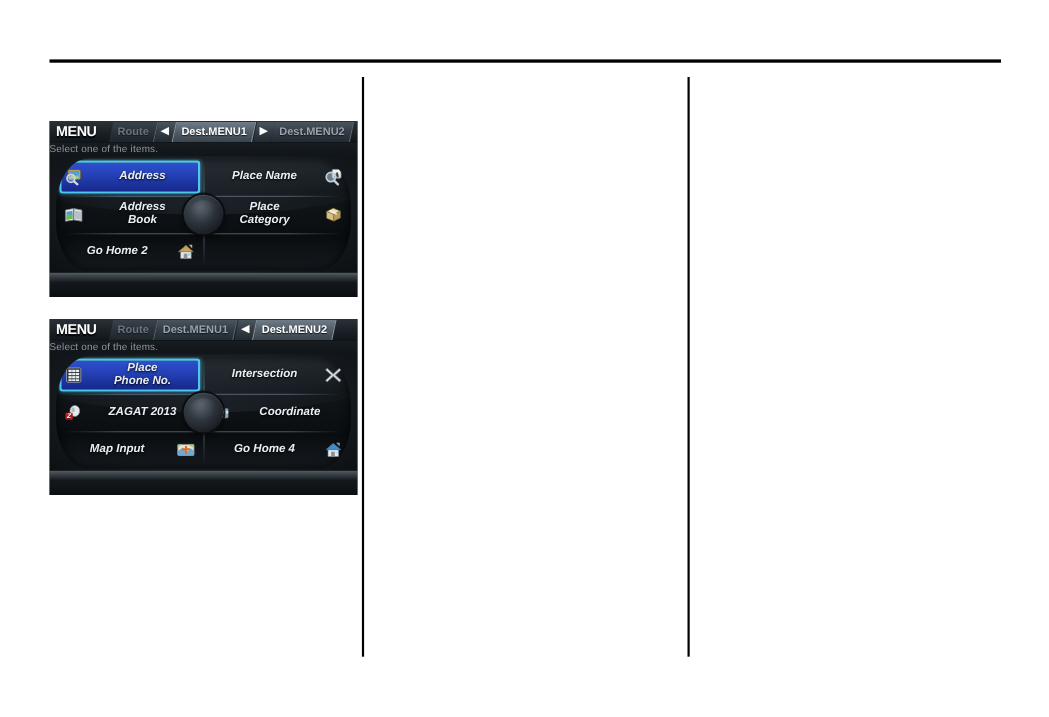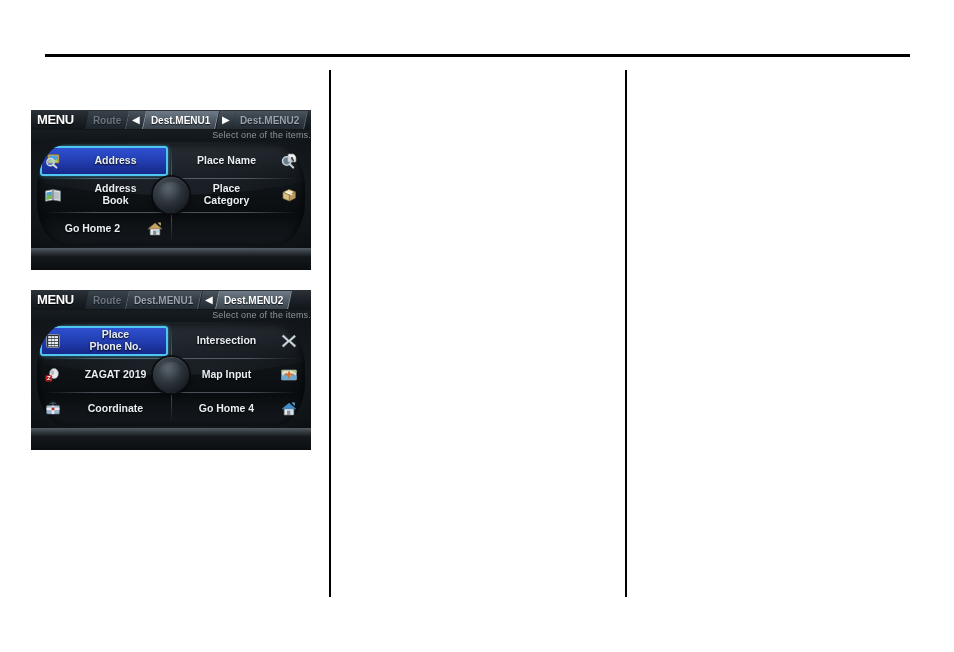--- a/index.html
+++ b/index.html
@@ -30,21 +30,21 @@
     width: 2px;
     height: 527px;
     background: #000;
   }
   .col-divider.d1 { left: 329px; }
   .col-divider.d2 { left: 625px; }
 
   
   .nav-screen {
     position: absolute;
-    left: 31px;
+    left: 45px;
     width: 280px;
     height: 160px;
     background: #131313;
     overflow: hidden;
   }
   .nav-screen.screen-one { top: 110px; }
   .nav-screen.screen-two { top: 290px; height: 160px; }
 
   
   .nav-header {
@@ -107,21 +107,21 @@
     font-size: 10px;
     color: #ffffff;
     line-height: 1;
   }
 
   .subtitle {
     position: absolute;
     left: 0; top: 20px;
     width: 100%;
     height: 12px;
-    text-align: right;
+    text-align: left;
     font-size: 9px;
     color: #8d949b;
     background: linear-gradient(180deg,#171c21 0%,#101519 100%);
     letter-spacing: 0.2px;
   }
 
   
   .nav-body {
     position: absolute;
     left: 0; top: 32px;
@@ -146,20 +146,21 @@
     background: radial-gradient(ellipse at 50% 100%, rgba(120,140,160,.13) 0%, rgba(120,140,160,0) 62%);
     pointer-events: none;
   }
 
   .grid {
     position: absolute;
     left: 0; top: 0; right: 0; bottom: 0;
     display: grid;
     grid-template-columns: 1fr 1fr;
     grid-template-rows: 1fr 1fr 1fr;
+    font-style: italic;
   }
   .cell {
     position: relative;
     display: flex;
     align-items: center;
     gap: 5px;
     padding: 0 7px;
     color: #e9eef2;
     font-size: 10.5px;
     font-weight: bold;
@@ -418,49 +419,49 @@
 
         <div class="cell left">
           <span class="icon">
             <svg width="18" height="16" viewBox="0 0 18 16">
               <ellipse cx="10" cy="6.6" rx="4.4" ry="5" fill="#e6e9ec" stroke="#8b949c" stroke-width=".6"></ellipse>
               <ellipse cx="8.5" cy="5.6" rx="1.6" ry="2.4" fill="#9aa4ad" opacity=".7"></ellipse>
               <rect x="1.5" y="8.2" width="6.6" height="6.4" rx="1" fill="#cc1f1f"></rect>
               <text x="4.8" y="13.2" font-size="6" font-family="Liberation Sans, sans-serif" font-weight="bold" fill="#ffffff" text-anchor="middle">Z</text>
             </svg>
           </span>
-          <span class="label">ZAGAT 2019</span>
-        </div>
-
-        <div class="cell right">
-          <span class="label">Map Input</span>
-          <span class="icon">
-            <svg width="18" height="16" viewBox="0 0 18 16">
-              <rect x="1.6" y="3" width="14.8" height="10" rx="1" fill="#e8e2c8" stroke="#7e8790" stroke-width=".8"></rect>
-              <path d="M1.6 9 L6 6 L10 9.6 L13.4 6.6 L16.4 9 L16.4 13 L1.6 13 Z" fill="#6fa9cf"></path>
-              <path d="M1.6 5.6 L5.2 3 L10.8 3 L16.4 6.2 L16.4 3.6 L16.4 3 L1.6 3 Z" fill="#9fc87e"></path>
-              <path d="M8.2 4.4 L10 4.4 L10 6.6 L12.6 6.6 L12.6 8.4 L10 8.4 L10 11.4 L8.2 11.4 L8.2 8.4 L5.6 8.4 L5.6 6.6 L8.2 6.6 Z" fill="#e06a1f"></path>
-            </svg>
-          </span>
+          <span class="label">ZAGAT 2013</span>
         </div>
 
         <div class="cell left">
           <span class="icon">
             <svg width="18" height="16" viewBox="0 0 18 16">
               <rect x="2.6" y="4.4" width="12.8" height="8.6" rx="1" fill="#9fb7cc" stroke="#5f7386" stroke-width=".7"></rect>
               <rect x="2.6" y="6.6" width="12.8" height="2.4" fill="#e7edf2"></rect>
               <rect x="7.8" y="4.4" width="2.4" height="8.6" fill="#e7edf2"></rect>
               <path d="M9 0.8 L9 4.4 M6.2 2.2 L11.8 2.2" stroke="#4a5b6b" stroke-width="1.1" stroke-linecap="round"></path>
               <circle cx="9" cy="7.8" r="1.5" fill="#cc2222"></circle>
             </svg>
           </span>
           <span class="label">Coordinate</span>
         </div>
 
         <div class="cell right">
+          <span class="label">Map Input</span>
+          <span class="icon">
+            <svg width="18" height="16" viewBox="0 0 18 16">
+              <rect x="1.6" y="3" width="14.8" height="10" rx="1" fill="#e8e2c8" stroke="#7e8790" stroke-width=".8"></rect>
+              <path d="M1.6 9 L6 6 L10 9.6 L13.4 6.6 L16.4 9 L16.4 13 L1.6 13 Z" fill="#6fa9cf"></path>
+              <path d="M1.6 5.6 L5.2 3 L10.8 3 L16.4 6.2 L16.4 3.6 L16.4 3 L1.6 3 Z" fill="#9fc87e"></path>
+              <path d="M8.2 4.4 L10 4.4 L10 6.6 L12.6 6.6 L12.6 8.4 L10 8.4 L10 11.4 L8.2 11.4 L8.2 8.4 L5.6 8.4 L5.6 6.6 L8.2 6.6 Z" fill="#e06a1f"></path>
+            </svg>
+          </span>
+        </div>
+
+        <div class="cell right">
           <span class="label">Go Home 4</span>
           <span class="icon">
             <svg width="18" height="16" viewBox="0 0 18 16">
               <path d="M2.4 7.8 L9 2.2 L15.6 7.8 L13.8 7.8 L13.8 14 L4.2 14 L4.2 7.8 Z" fill="#e6e9ec" stroke="#7a838b" stroke-width=".6"></path>
               <path d="M2.4 7.8 L9 2.2 L15.6 7.8 Z" fill="#3d8ecb" stroke="#2a5f8c" stroke-width=".6"></path>
               <rect x="7" y="9.6" width="3.4" height="4.4" fill="#8a9099"></rect>
               <rect x="10.9" y="9.2" width="2.2" height="2.4" fill="#bfe3f5"></rect>
               <path d="M11.6 1.6 L14.8 1.6 L14.8 5 Z" fill="#69aede"></path>
             </svg>
           </span>

